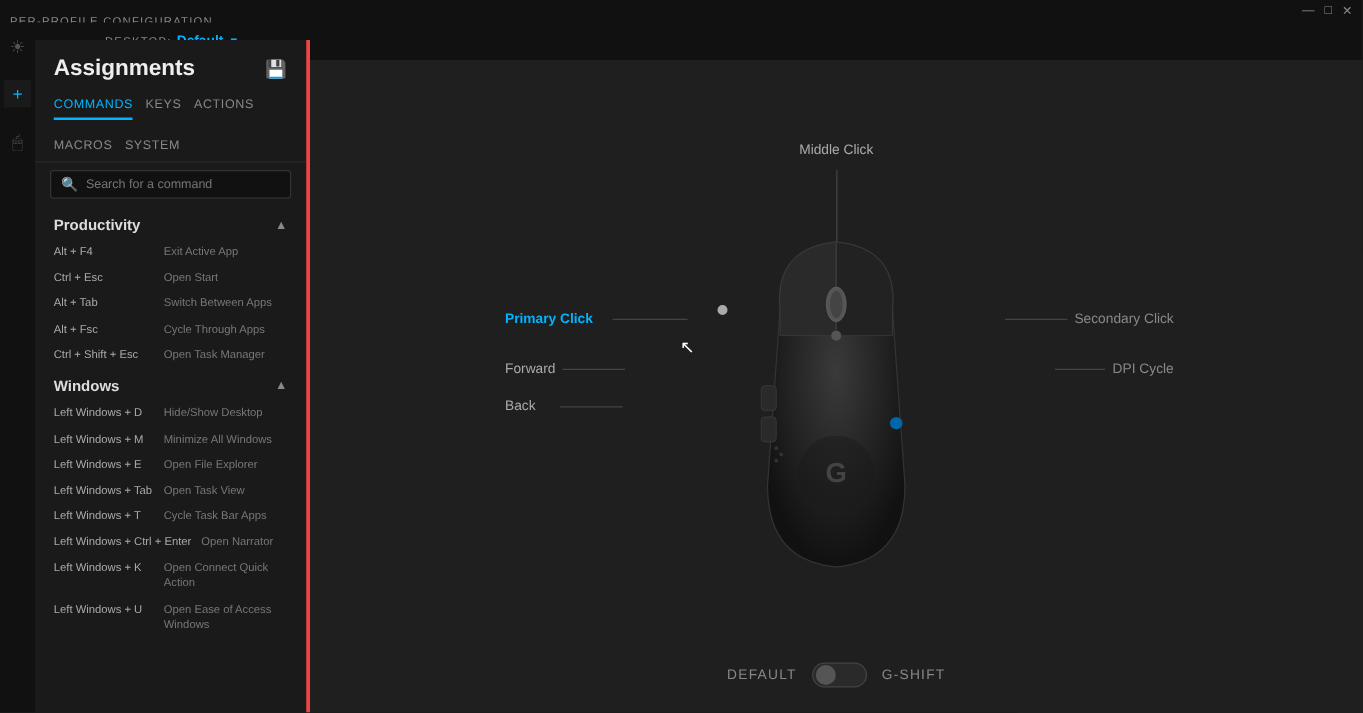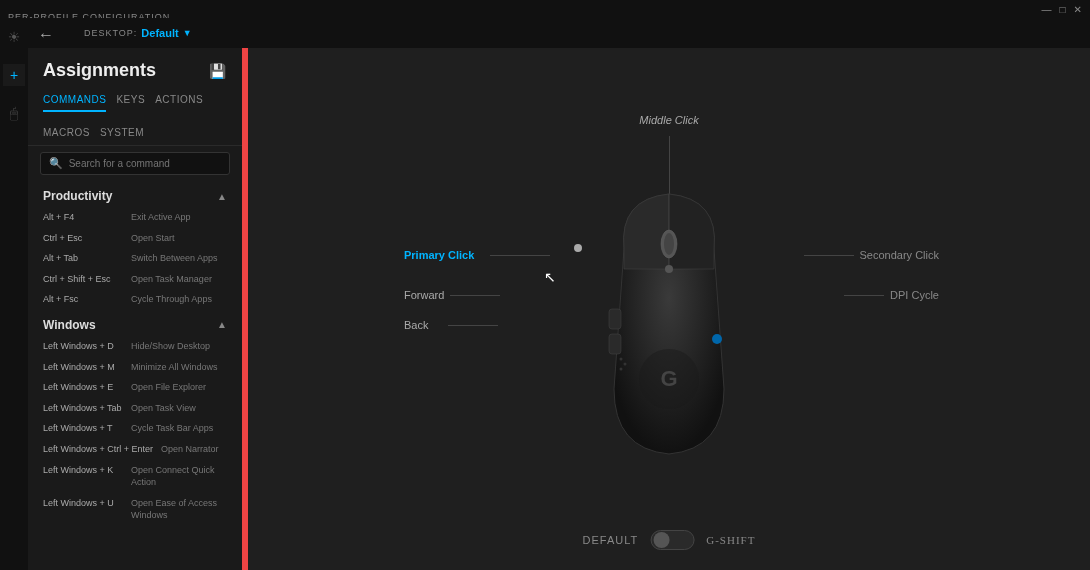--- a/index.html
+++ b/index.html
@@ -96,26 +96,26 @@
     }
     .nav-profile-label {
       color: #888;
       font-size: 9px;
       letter-spacing: 1px;
     }
 
     
     .sidebar {
       position: absolute;
-      top: 48px;
+      top: 32px;
       left: 28px;
       width: 220px;
       bottom: 0;
       background: #1a1a1a;
-      border-right: 6px solid #ef4444;
+      border-right: 3px solid #ef4444;
       overflow-y: auto;
       overflow-x: hidden;
     }
     .sidebar::-webkit-scrollbar { width: 4px; }
     .sidebar::-webkit-scrollbar-track { background: #1a1a1a; }
     .sidebar::-webkit-scrollbar-thumb { background: #444; }
 
     .sidebar-header {
       padding: 12px 15px 8px;
       display: flex;
@@ -372,26 +372,26 @@
     </div>
     <div class="cmd-item">
       <span class="cmd-key">Ctrl + Esc</span>
       <span class="cmd-desc">Open Start</span>
     </div>
     <div class="cmd-item">
       <span class="cmd-key">Alt + Tab</span>
       <span class="cmd-desc">Switch Between Apps</span>
     </div>
     <div class="cmd-item">
+      <span class="cmd-key">Alt + Fsc</span>
+      <span class="cmd-desc">Cycle Through Apps</span>
+    </div>
+    <div class="cmd-item">
       <span class="cmd-key">Ctrl + Shift + Esc</span>
       <span class="cmd-desc">Open Task Manager</span>
-    </div>
-    <div class="cmd-item">
-      <span class="cmd-key">Alt + Fsc</span>
-      <span class="cmd-desc">Cycle Through Apps</span>
     </div>
   </div>
 
   <div class="category-header">
     <span class="category-name">Windows</span>
     <span class="category-arrow">▲</span>
   </div>
 
   <div>
     <div class="cmd-item">
@@ -430,21 +430,21 @@
       
       
     </div>
 
   </div>
 </div>
 
 <div class="main-content">
   <div class="mouse-area">
 
-    <div class="label-middle-click" style="position:absolute;top:20px;left:50%;transform:translateX(-50%);font-size:11px;color:#aaa;font-style:italic;">Middle Click</div>
+    <div class="label-middle-click" style="position:absolute;top:20px;left:50%;transform:translateX(-50%);font-size:11px;color:#aaa;">Middle Click</div>
 
     <div style="position:absolute;top:42px;left:50%;width:1px;height:60px;background:#444;"></div>
 
     <div class="mouse-svg-wrap" style="position:absolute;left:50%;top:55%;transform:translate(-50%,-50%);">
       <svg width="200" height="280" viewBox="0 0 200 280">
 
         <defs>
           <radialGradient id="bodyGrad" cx="50%" cy="40%" r="60%">
             <stop offset="0%" stop-color="#3a3a3a"></stop>
             <stop offset="100%" stop-color="#111"></stop>
@@ -507,15 +507,15 @@
 
     <div style="position:absolute;top:175px;left:155px;font-size:14px;color:white;">↖</div>
 
   </div>
 
   <div class="toggle-bar" style="position:absolute;bottom:20px;left:50%;transform:translateX(-50%);display:flex;align-items:center;gap:12px;">
     <span class="toggle-label" style="font-size:11px;color:#888;letter-spacing:1px;">DEFAULT</span>
     <div class="toggle-switch" style="width:44px;height:20px;background:#2a2a2a;border-radius:10px;position:relative;border:1px solid #444;">
       <div class="toggle-knob" style="width:16px;height:16px;background:#555;border-radius:50%;position:absolute;top:1px;left:2px;"></div>
     </div>
-    <span class="toggle-label" style="font-size:11px;color:#888;letter-spacing:1px;font-family:Liberation Serif, serif;">G-SHIFT</span>
+    <span class="toggle-label" style="font-size:11px;color:#888;letter-spacing:1px;">G-SHIFT</span>
   </div>
 </div>
 
 </body></html>

